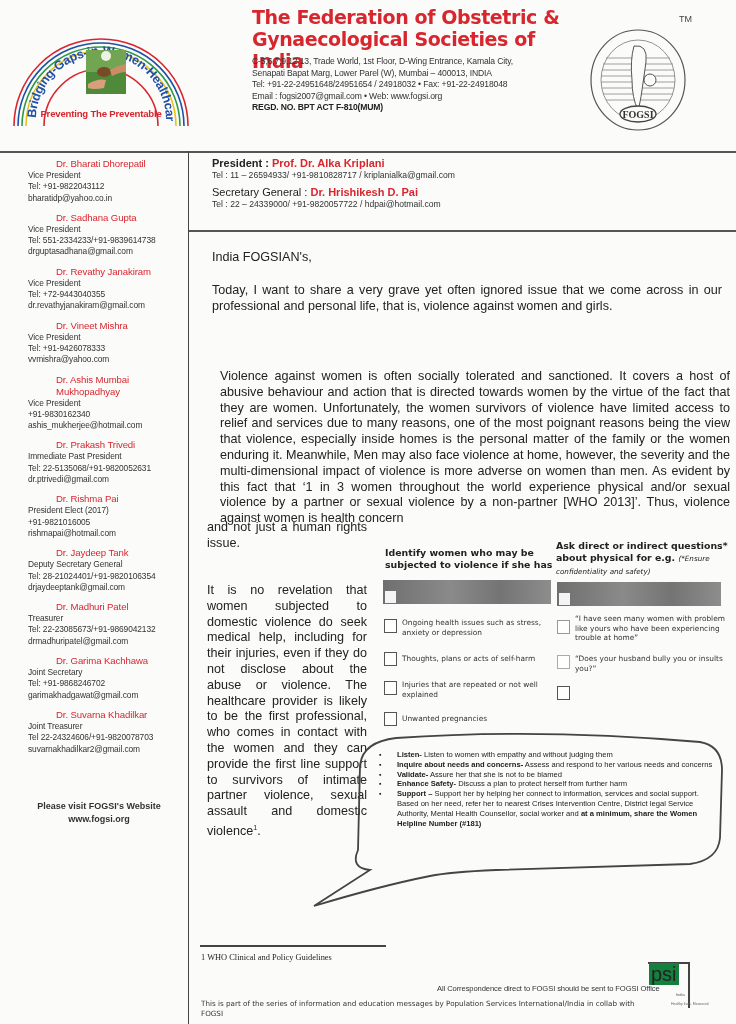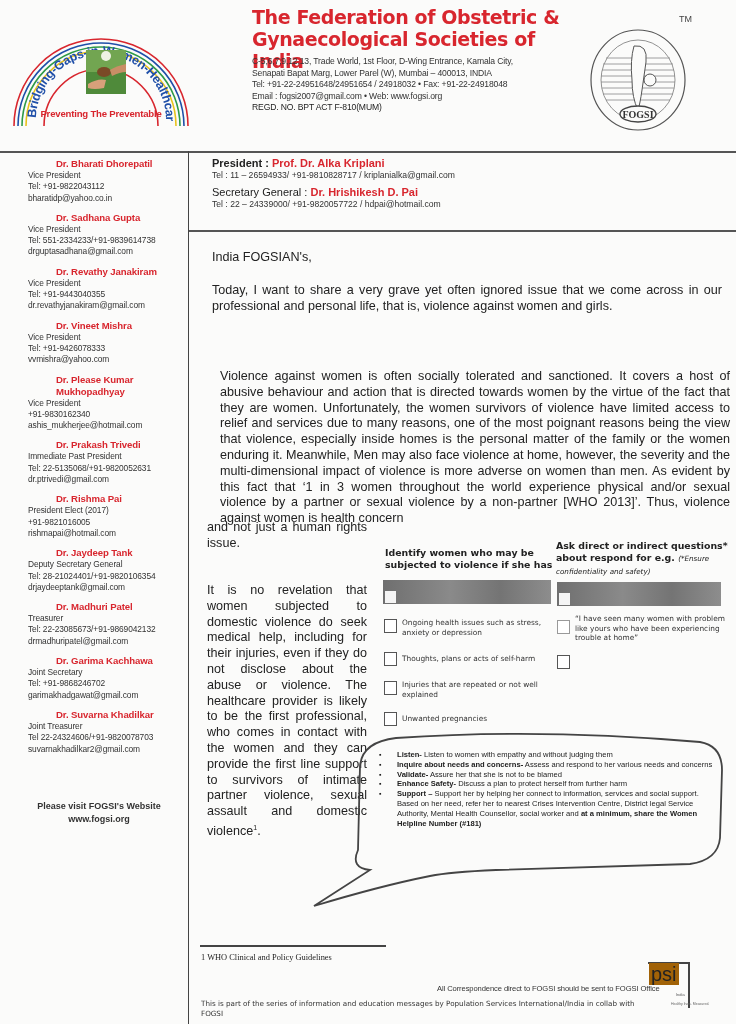--- a/index.html
+++ b/index.html
@@ -8,32 +8,32 @@
     background: #fbfbfa; color: #222;
     font-family: "Liberation Sans", sans-serif;
   }
   .abs { position: absolute; }
   .red { color: #d8262e; }
 
   
   #left-logo { left: 6px; top: 28px; width: 190px; height: 100px; }
   #org-title { left: 252px; top: 6px; width: 330px; font-size: 19px; line-height: 22px; font-weight: bold; color: #d8262e; font-family: "DejaVu Sans", sans-serif; letter-spacing: -0.4px; }
   #org-address { left: 252px; top: 56px; width: 330px; font-size: 8.6px; line-height: 11.5px; color: #333; letter-spacing: -0.15px; }
-  #org-address .regd { font-weight: normal; color: #222; }
+  #org-address .regd { font-weight: bold; color: #222; }
   #right-logo { left: 588px; top: 28px; width: 100px; height: 105px; }
   #tm-mark { left: 679px; top: 14px; font-size: 9px; color: #444; }
 
   #header-rule { left: 0; top: 151px; width: 736px; height: 2px; background: #555; }
   #sidebar-rule { left: 188px; top: 151px; width: 1px; height: 873px; background: #444; }
   #officers-rule { left: 189px; top: 230px; width: 547px; height: 2px; background: #555; }
 
   
   #sidebar { left: 28px; top: 158px; width: 162px; }
   .member { margin-bottom: 8px; font-size: 8.4px; line-height: 11.3px; color: #333; letter-spacing: -0.1px; }
-  .member .name { color: #d8262e; font-weight: bold; font-size: 9.6px; line-height: 12px; padding-left: 28px; }
+  .member .name { color: #d8262e; font-weight: normal; font-size: 9.6px; line-height: 12px; padding-left: 28px; }
   #sidebar-website { left: 10px; top: 800px; width: 178px; text-align: center; font-weight: bold; font-size: 9px; line-height: 13px; color: #333; }
 
   
   #officers { left: 212px; top: 157px; width: 520px; }
   .off-title { font-size: 11px; line-height: 13px; color: #222; }
   .off-title b.lbl { font-weight: bold; }
   .off-title .nm { color: #d8262e; font-weight: bold; }
   .off-contact { font-size: 8.6px; line-height: 11px; color: #333; margin-bottom: 5px; }
 
   
@@ -66,21 +66,21 @@
   .lives-list { margin: 0; padding: 0; list-style: none; }
   .lives-list li { position: relative; padding-left: 20px; }
   .lives-list li::before { content: "\25AA"; position: absolute; left: 2px; top: 0; font-size: 7px; }
 
   
   #foot-rule { left: 200px; top: 945px; width: 186px; height: 1.5px; background: #444; }
   #footnote { left: 201px; top: 953px; font-family: "Liberation Serif", serif; font-size: 8.4px; color: #222; }
   #psi-note { left: 201px; top: 999px; width: 440px; font-family: "DejaVu Sans", sans-serif; font-size: 7.2px; line-height: 10px; color: #333; }
   #correspondence { left: 437px; top: 984px; font-size: 7.6px; color: #333; letter-spacing: -0.1px; }
   #psi-logo { left: 648px; top: 962px; width: 42px; height: 46px; border: 2px solid #444; border-left: none; border-bottom: none; box-sizing: border-box; }
-  #psi-text { left: 649px; top: 963px; font-size: 20px; font-weight: normal; color: #222; background: #a16207; padding: 0 2px; line-height: 22px; }
+  #psi-text { left: 649px; top: 963px; font-size: 20px; font-weight: normal; color: #222; background: #15803d; padding: 0 2px; line-height: 22px; }
   #psi-sub { left: 676px; top: 992px; font-size: 4px; color: #555; }
   #psi-tag { left: 671px; top: 1002px; font-size: 3.5px; color: #666; }
 </style>
 </head>
 <body>
 
 <div class="abs" id="left-logo">
   <svg width="190" height="100" viewBox="0 0 190 100">
     <g fill="none" stroke-width="1.6">
       <path d="M8,98 A87,87 0 0 1 182,98" stroke="#d8262e"></path>
@@ -152,31 +152,31 @@
   </div>
   <div class="member">
     <div class="name">Dr. Sadhana Gupta</div>
     <div>Vice President</div>
     <div>Tel: 551-2334233/+91-9839614738</div>
     <div>drguptasadhana@gmail.com</div>
   </div>
   <div class="member">
     <div class="name">Dr. Revathy Janakiram</div>
     <div>Vice President</div>
-    <div>Tel: +91-9443040355</div>
+    <div>Tel: +72-9443040355</div>
     <div>dr.revathyjanakiram@gmail.com</div>
   </div>
   <div class="member">
     <div class="name">Dr. Vineet Mishra</div>
     <div>Vice President</div>
     <div>Tel: +91-9426078333</div>
     <div>vvmishra@yahoo.com</div>
   </div>
   <div class="member">
-    <div class="name">Dr. Please Kumar Mukhopadhyay</div>
+    <div class="name">Dr. Ashis Mumbai Mukhopadhyay</div>
     <div>Vice President</div>
     <div>+91-9830162340</div>
     <div>ashis_mukherjee@hotmail.com</div>
   </div>
   <div class="member">
     <div class="name">Dr. Prakash Trivedi</div>
     <div>Immediate Past President</div>
     <div>Tel: 22-5135068/+91-9820052631</div>
     <div>dr.ptrivedi@gmail.com</div>
   </div>
@@ -230,21 +230,21 @@
 <div class="abs body-text" id="salutation">India FOGSIAN's,</div>
 <div class="abs body-text" id="para1">Today, I want to share a very grave yet often ignored issue that we come across in our professional and personal life, that is, violence against women and girls.</div>
 <div class="abs body-text" id="para2">Violence against women is often socially tolerated and sanctioned.  It covers a host of abusive behaviour and action that is directed towards women by the virtue of the fact that they are women. Unfortunately, the women survivors of violence have limited access to relief and services due to many reasons, one of the most poignant reasons being the view that violence, especially inside homes is the personal matter of the family or the women enduring it.  Meanwhile, Men may also face violence at home, however, the severity and the multi-dimensional impact of violence is more adverse on women than men. As evident by this fact that ‘1 in 3 women throughout the world experience physical and/or sexual violence by a partner or sexual violence by a non-partner [WHO 2013]’. Thus, violence against women is health concern</div>
 <div class="abs body-text" id="para2-cont">and not just a human rights issue.</div>
 <div class="abs body-text" id="para3">
   <span>It is no revelation that women subjected to domestic violence do seek medical help, including for their injuries, even if they do not disclose about the abuse or violence. The healthcare provider is likely to be the first professional, who comes in contact with the women and they can provide the first line support to survivors of intimate partner violence, sexual assault and domestic violence</span><sup>1</sup><span>.</span>
 </div>
 
 <div class="abs" id="check-left-head">Identify women who may be subjected to violence if she has</div>
 <div class="abs" id="check-right-head">
-  <span>Ask direct or indirect questions* about respond  for e.g.</span>
+  <span>Ask direct or indirect questions* about physical  for e.g.</span>
   <i>(*Ensure confidentiality and safety)</i>
 </div>
 <div class="abs grey-band" id="band-left">
   <div class="band-chk"></div>
 </div>
 <div class="abs grey-band" id="band-right">
   <div class="band-chk"></div>
 </div>
 
 <div class="abs" id="check-left-list">
@@ -263,20 +263,24 @@
   <div class="check-item">
     <div class="chk"></div>
     <span style="margin-top:3px;">Unwanted pregnancies</span>
   </div>
 </div>
 
 <div class="abs" id="check-right-list">
   <div class="check-item" style="height:40px;">
     <div class="chk" style="margin-top:6px;border-color:#999;"></div>
     <span>“I have seen many women with problem like yours who have been experiencing trouble at home”</span>
+  </div>
+  <div class="check-item" style="height:31px;">
+    <div class="chk" style="border-color:#aaa;"></div>
+    <span>“Does your husband bully you or insults you?”</span>
   </div>
   <div class="check-item">
     <div class="chk"></div>
     <span></span>
   </div>
 </div>
 
 <svg class="abs" id="bubble-svg" viewBox="0 0 536 230">
   <path d="M196,8 Q340,-2 500,12 Q522,16 522,40 L520,108 Q518,130 490,134 L296,140 Q250,142 230,146 Q180,156 114,176 L170,140 Q150,138 158,120 L160,36 Q162,12 196,8 Z" fill="none" stroke="#444" stroke-width="1.8"></path>
 </svg>

